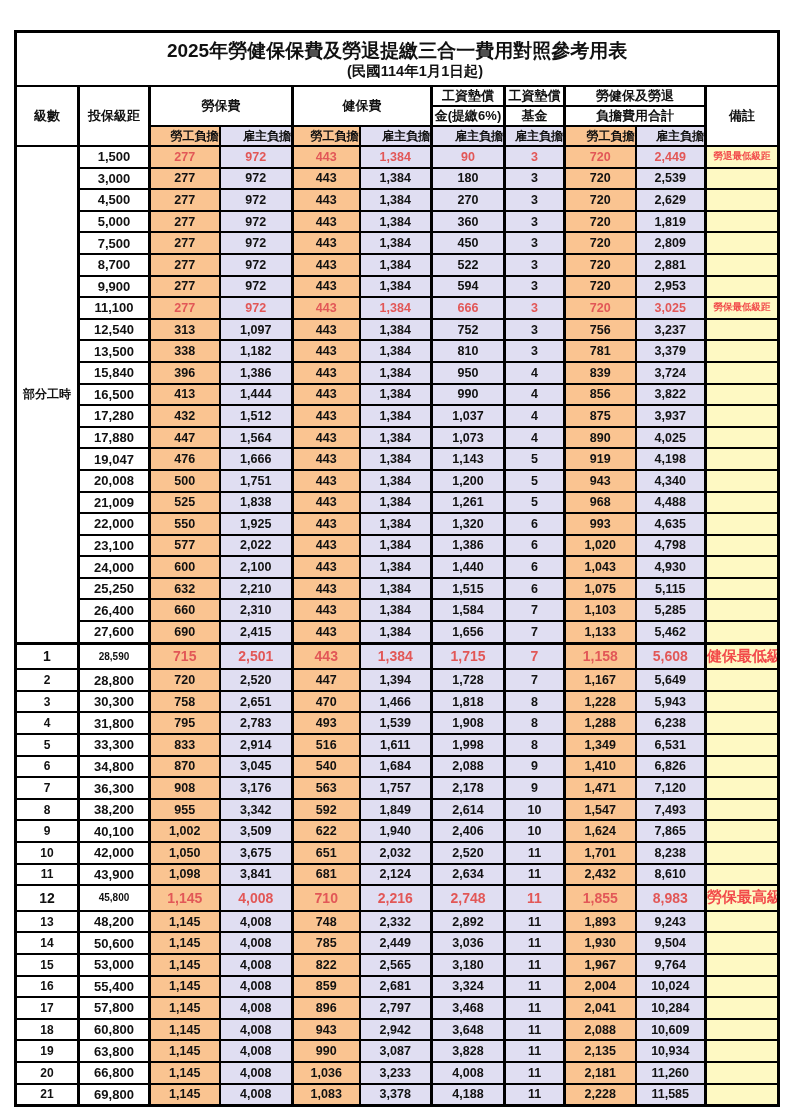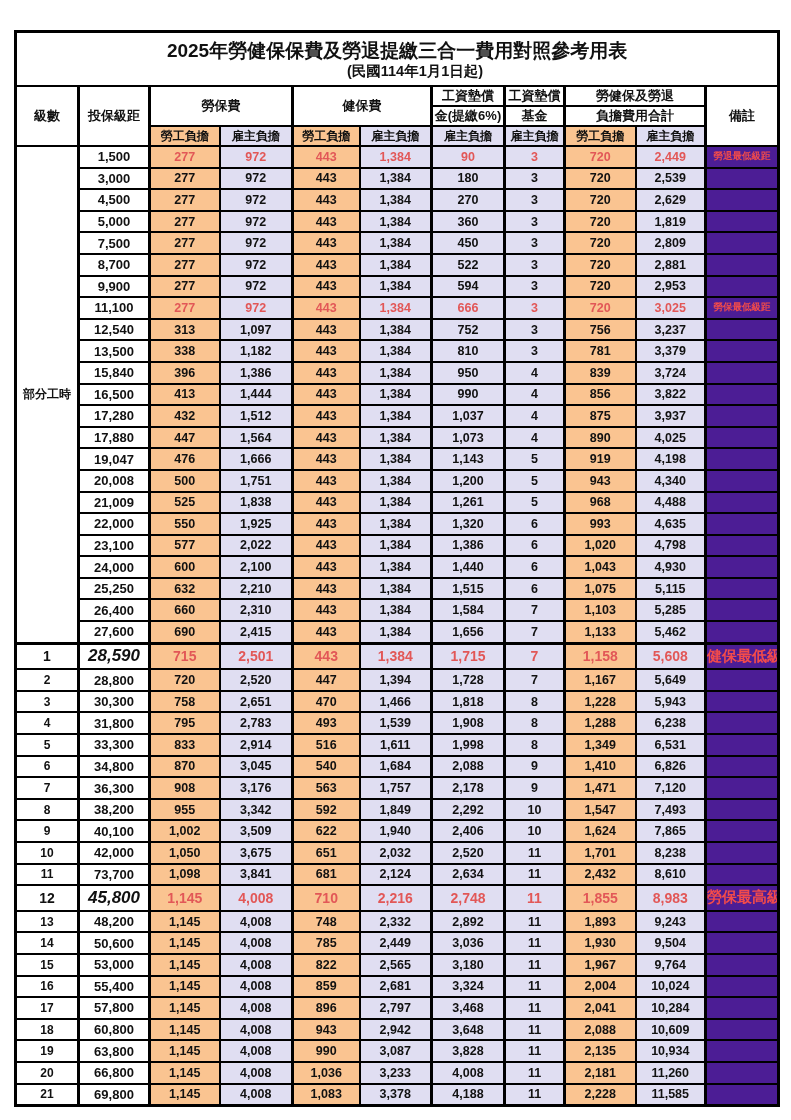--- a/index.html
+++ b/index.html
@@ -19,32 +19,32 @@
     white-space:nowrap;overflow:hidden;
   }
   .bl{border-left:3px solid #000;}
   
   .title-cell{height:52px;background:#fff;}
   .title-main{font-size:19px;font-weight:bold;line-height:1.35;}
   .title-sub{font-size:14.5px;font-weight:bold;line-height:1.1;padding-left:36px;}
   
   thead th{font-weight:600;font-size:13px;background:#fff;}
   tr.hrowA th,tr.hrowB th{height:17px;}
-  tr.hrowC th{height:18px;font-size:12px;}
+  tr.hrowC th{height:18px;font-size:12px;text-align:right;}
   .c-emp{background:#FAC491;}
   .c-er{background:#E0DEF2;}
   
   tbody td{height:19.6px;font-size:12.5px;font-weight:600;}
   tbody td.part{font-size:12px;background:#fff;margin-top:44px;}
   tbody td.lv{font-size:12px;background:#fff;}
   tbody td.bracket{font-size:13px;background:#fff;margin-top:16px;}
-  tbody td.note{font-size:9.5px;font-weight:bold;color:#F24B4B;background:#4c1d95;letter-spacing:0;margin-left:27px;}
+  tbody td.note{font-size:9.5px;font-weight:bold;color:#F24B4B;background:#fef9c3;letter-spacing:0;margin-left:27px;}
   tr.red td.val{color:#E25757;}
   tr.big td{height:23.6px;font-size:14px;}
-  tr.big td.bracket{font-size:17px;font-style:italic;}
+  tr.big td.bracket{font-size:10px;}
   tr.big td.note{font-size:15px;}
   tr.sep td{border-top:3px solid #000;}
 </style>
 </head>
 <body>
 
 <div class="sheet">
   <table>
     <colgroup>
       <col style="width:63px">
@@ -461,21 +461,21 @@
           <td class="val c-er">7,120</td>
           <td class="note bl"></td>
         </tr>
         <tr>
           <td class="lv">8</td>
           <td class="bracket bl">38,200</td>
           <td class="val c-emp bl">955</td>
           <td class="val c-er">3,342</td>
           <td class="val c-emp bl">592</td>
           <td class="val c-er">1,849</td>
-          <td class="val c-er bl">2,292</td>
+          <td class="val c-er bl">2,614</td>
           <td class="val c-er bl">10</td>
           <td class="val c-emp bl">1,547</td>
           <td class="val c-er">7,493</td>
           <td class="note bl"></td>
         </tr>
         <tr>
           <td class="lv">9</td>
           <td class="bracket bl">40,100</td>
           <td class="val c-emp bl">1,002</td>
           <td class="val c-er">3,509</td>
@@ -495,21 +495,21 @@
           <td class="val c-emp bl">651</td>
           <td class="val c-er">2,032</td>
           <td class="val c-er bl">2,520</td>
           <td class="val c-er bl">11</td>
           <td class="val c-emp bl">1,701</td>
           <td class="val c-er">8,238</td>
           <td class="note bl"></td>
         </tr>
         <tr>
           <td class="lv">11</td>
-          <td class="bracket bl">73,700</td>
+          <td class="bracket bl">43,900</td>
           <td class="val c-emp bl">1,098</td>
           <td class="val c-er">3,841</td>
           <td class="val c-emp bl">681</td>
           <td class="val c-er">2,124</td>
           <td class="val c-er bl">2,634</td>
           <td class="val c-er bl">11</td>
           <td class="val c-emp bl">2,432</td>
           <td class="val c-er">8,610</td>
           <td class="note bl"></td>
         </tr>

